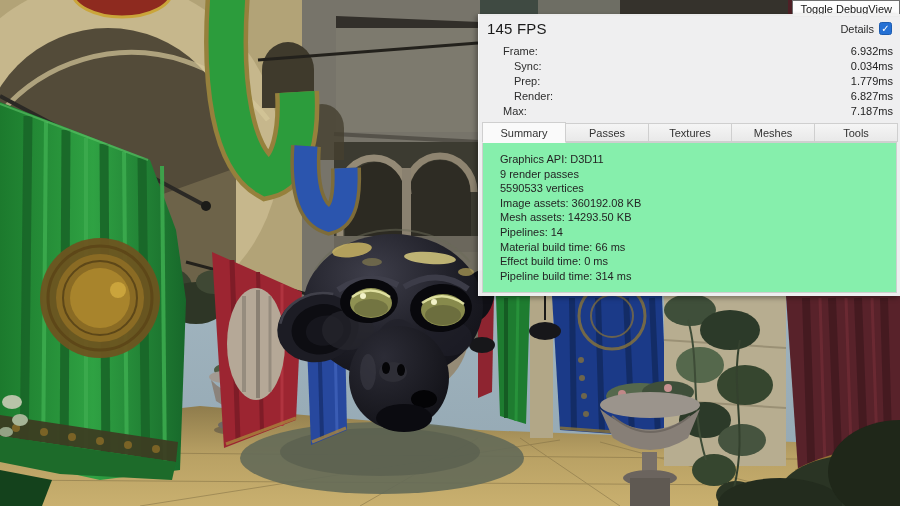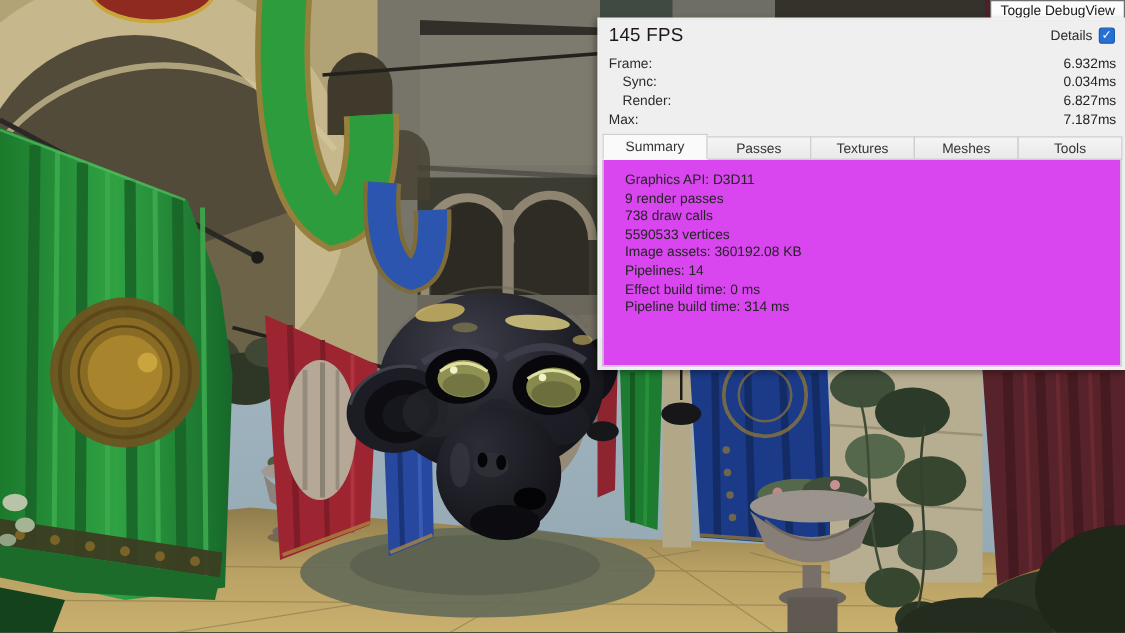--- a/index.html
+++ b/index.html
@@ -18,38 +18,38 @@
   }
   .panel-header { height:27px; display:flex; align-items:center; padding:2px 8px 0 8px; }
   .fps-text { font-size:15px; color:#1a1a1a; letter-spacing:0.2px; }
   .details-group { margin-left:auto; display:flex; align-items:center; gap:5px; cursor:default; }
   .details-label { font-size:11px; color:#2a2a2a; }
   .checkbox {
     width:13px; height:13px; border-radius:2.5px; background:#2470d4;
     display:flex; align-items:center; justify-content:center;
     color:#fff; font-size:10px; line-height:1; border:1px solid #1d5cb0;
   }
-  .stats { padding:2px 7px 0 8px; }
+  .stats { padding:2px 7px 0 24px; }
   .stat-row { height:15px; display:flex; align-items:center; font-size:11px; color:#2d2d2d; }
   .stat-row.indent { padding-left:11px; }
   .stat-value { margin-left:auto; color:#222; }
 
-  .tabs { display:flex; margin:5px 3px 0 3px; position:relative; z-index:2;align-items:flex-end; }
+  .tabs { display:flex; margin:5px 3px 0 3px; position:relative; z-index:2; }
   .tab {
     flex:1; height:19px; display:flex; align-items:center; justify-content:center;
     font-size:11px; color:#333;
     background:linear-gradient(#f5f5f5,#e9e9e9);
     border:1px solid #cfcfcf; margin-right:-1px; cursor:default;
   }
   .tab.active {
     background:#fafafa; border-bottom:1px solid #fafafa; height:21px; margin-top:-1px;
     position:relative; z-index:3;
   }
   .tab-content {
-    flex:1; margin:-1px 3px 3px 3px; background:#d946ef;
+    flex:1; margin:-1px 3px 3px 3px; background:#86efac;
     border:1px solid #cfcfcf; padding:9px 8px 0 17px;
     font-size:11px; line-height:14.6px; color:#242424; overflow:hidden;
   }
 
   .toggle-btn {
     position:absolute; top:0; right:0; height:17px;
     background:#fdfdfd; border:1px solid #6f6f6f;
     font-family:"Liberation Sans", sans-serif; font-size:11px; color:#161616;
     padding:0 7px; display:flex; align-items:center; cursor:default;
   }
@@ -386,42 +386,47 @@
     <div class="stats">
       <div class="stat-row">
         <span class="stat-label">Frame:</span>
         <span class="stat-value">6.932ms</span>
       </div>
       <div class="stat-row indent">
         <span class="stat-label">Sync:</span>
         <span class="stat-value">0.034ms</span>
       </div>
       <div class="stat-row indent">
+        <span class="stat-label">Prep:</span>
+        <span class="stat-value">1.779ms</span>
+      </div>
+      <div class="stat-row indent">
         <span class="stat-label">Render:</span>
         <span class="stat-value">6.827ms</span>
       </div>
       <div class="stat-row">
         <span class="stat-label">Max:</span>
         <span class="stat-value">7.187ms</span>
       </div>
     </div>
 
     <div class="tabs">
       <div class="tab active">Summary</div>
       <div class="tab">Passes</div>
       <div class="tab">Textures</div>
       <div class="tab">Meshes</div>
       <div class="tab">Tools</div>
     </div>
 
     <div class="tab-content">
       <div>Graphics API: D3D11</div>
       <div>9 render passes</div>
-      <div>738 draw calls</div>
       <div>5590533 vertices</div>
       <div>Image assets: 360192.08 KB</div>
+      <div>Mesh assets: 14293.50 KB</div>
       <div>Pipelines: 14</div>
+      <div>Material build time: 66 ms</div>
       <div>Effect build time: 0 ms</div>
       <div>Pipeline build time: 314 ms</div>
     </div>
 
   </div>
 </div>
 
 </body></html>

